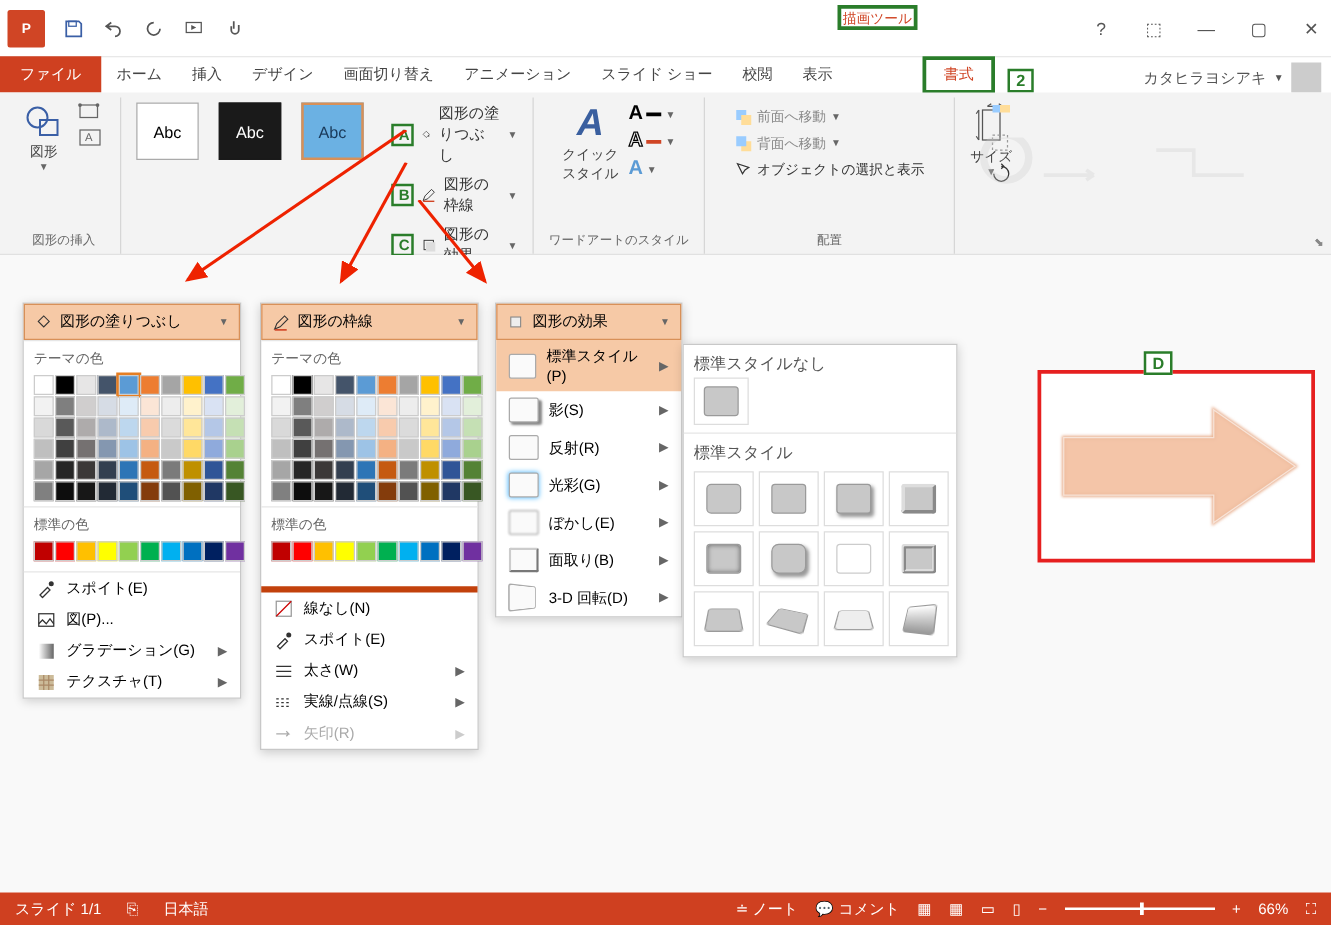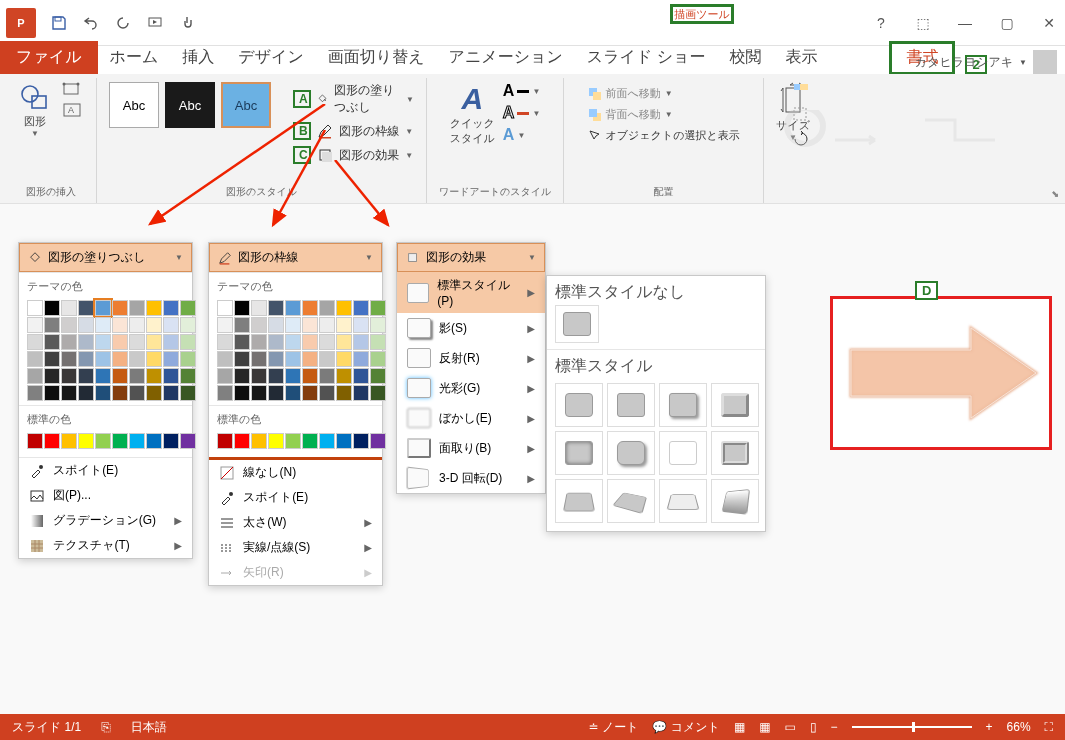--- a/index.html
+++ b/index.html
@@ -12,37 +12,37 @@
 .qat-btn { width: 18px; height: 18px; display: flex; align-items: center; justify-content: center; color: #5a5a5a; cursor: pointer; }
 .qat-btn svg { width: 16px; height: 16px; }
 .title-text { position: absolute; left: 50%; transform: translateX(-50%); font-size: 12px; color: #666; }
 .title-badge { display: inline-block; border: 2px solid #2a7d2a; color: #2a7d2a; font-weight: bold; padding: 0 5px; font-size: 13px; margin-left: 10px; }
 .draw-tool-badge { position: absolute; top: 4px; left: 670px; width: 64px; height: 20px; border: 3px solid #2a7d2a; display: flex; align-items: center; justify-content: center; font-size: 11px; color: #d04525; }
 .win-controls { position: absolute; right: 6px; display: flex; gap: 22px; align-items: center; color: #555; font-size: 14px; }
 .win-btn { cursor: pointer; width: 20px; text-align: center; }
 
 
 .ribbon-tabs { height: 28px; background: #fff; display: flex; align-items: flex-end; position: relative; }
-.tab { padding: 4px 12px 6px; font-size: 16px; color: #444; cursor: pointer; white-space: nowrap; }
+.tab { padding: 4px 12px 6px; font-size: 12px; color: #444; cursor: pointer; white-space: nowrap; }
 .tab.file { background: #cf4020; color: #fff; padding: 6px 16px; }
 .tab.active-format { border: 3px solid #2a7d2a; background: #fff; color: #d04525; font-weight: normal; padding: 3px 14px 4px; margin-bottom: -1px; }
 .badge2 { display: inline-block; border: 2px solid #2a7d2a; color: #2a7d2a; font-weight: bold; padding: 0 5px; font-size: 13px; margin-left: 10px; }
 .user-area { position: absolute; right: 8px; display: flex; align-items: center; gap: 6px; font-size: 12px; color: #555; }
 .user-avatar { width: 24px; height: 24px; background: #ccc; }
 
 
 .ribbon-body { height: 130px; background: #f3f3f3; border-bottom: 1px solid #e1e1e1; display: flex; padding: 4px 6px 0; position: relative; }
 .rgroup { border-right: 1px solid #d6d6d6; padding: 4px 12px 0; display: flex; flex-direction: column; align-items: center; }
 .rgroup-title { font-size: 10px; color: #666; margin-top: auto; margin-bottom: 4px; }
 .rgroup-content { display: flex; gap: 10px; align-items: flex-start; flex: 1; }
 
 .shape-btn { display: flex; flex-direction: column; align-items: center; font-size: 11px; color: #444; }
 .shape-btn svg { width: 34px; height: 32px; }
 
-.style-gallery { display: flex; gap: 6px; }
+.style-gallery { display: flex; gap: 16px; }
 .abc-box { width: 50px; height: 46px; border: 1px solid #aaa; display: flex; align-items: center; justify-content: center; font-size: 13px; background: #fff; cursor: pointer; }
 .abc-box.dark { background: #1a1a1a; color: #fff; border-color: #1a1a1a; }
 .abc-box.sel { background: #6bb1e3; border: 2px solid #d89058; color: #1a3a5a; }
 
 .fill-list { margin-left: 12px; display: flex; flex-direction: column; gap: 6px; }
 .fill-item { display: flex; align-items: center; gap: 6px; font-size: 12px; color: #333; cursor: pointer; }
 .fill-item .badgeABC { display: inline-block; border: 2px solid #2a7d2a; color: #2a7d2a; font-weight: bold; padding: 0 4px; font-size: 12px; width: 18px; text-align: center; }
 .fill-item svg { width: 16px; height: 16px; }
 .drop { font-size: 8px; color: #666; }
 
@@ -84,21 +84,21 @@
 .dd-row svg { width: 16px; height: 16px; }
 .dd-row .arrow { margin-left: auto; font-size: 10px; color: #666; }
 
 .effect-dd { width: 150px; }
 .effect-row { display: flex; align-items: center; gap: 8px; padding: 5px 10px; cursor: pointer; }
 .effect-row.sel { background: #f6c9a6; }
 .effect-row .sq { width: 24px; height: 20px; border: 1px solid #aaa; background: #fafafa; border-radius: 2px; }
 .effect-row .arrow { margin-left: auto; font-size: 10px; color: #666; }
 
 .preset-panel { position: absolute; background: #fff; border: 1px solid #c8c8c8; box-shadow: 0 2px 8px rgba(0,0,0,0.18); width: 220px; }
-.preset-label { font-size: 16px; color: #555; padding: 6px 8px 2px; }
+.preset-label { font-size: 13px; color: #555; padding: 6px 8px 2px; }
 .preset-grid { display: grid; grid-template-columns: repeat(4,48px); grid-auto-rows: 44px; gap: 4px; padding: 4px 8px 8px; }
 .preset-cell { border: 1px solid #ddd; display: flex; align-items: center; justify-content: center; cursor: pointer; }
 .preset-cell.single { margin: 0 8px; width: 44px; height: 38px; }
 .preset-cell .cube { width: 28px; height: 24px; background: #c8c8c8; border: 1px solid #9a9a9a; border-radius: 3px; }
 
 
 .anno-arrow { position: absolute; pointer-events: none; }
 
 
 .shape-arrow-box { position: absolute; top: 296px; left: 830px; width: 222px; height: 154px; border: 3px solid #e62020; display: flex; align-items: center; justify-content: center; background: #fff; }
@@ -562,21 +562,21 @@
         <div class="color-cell" style="background: rgb(255, 0, 0);"></div>
         <div class="color-cell" style="background: rgb(255, 192, 0);"></div>
         <div class="color-cell" style="background: rgb(255, 255, 0);"></div>
         <div class="color-cell" style="background: rgb(146, 208, 80);"></div>
         <div class="color-cell" style="background: rgb(0, 176, 80);"></div>
         <div class="color-cell" style="background: rgb(0, 176, 240);"></div>
         <div class="color-cell" style="background: rgb(0, 112, 192);"></div>
         <div class="color-cell" style="background: rgb(0, 32, 96);"></div>
         <div class="color-cell" style="background: rgb(112, 48, 160);"></div>
       </div>
-    <div style="border-top:3px solid #c2410c;margin-top:4px">
+    <div style="border-top:5px solid #c2410c;margin-top:16px">
       <div class="dd-row">
           <svg viewBox="0 0 16 16">
             <rect x="2" y="2" width="12" height="12" fill="none" stroke="#999"></rect>
             <line x1="2" y1="14" x2="14" y2="2" stroke="#c00"></line>
           </svg>
           <span>線なし(N)</span>
         </div>
       <div class="dd-row">
           <svg viewBox="0 0 16 16">
             <path d="M3 13l6-6 2 2-6 6z" fill="none" stroke="#333"></path>

